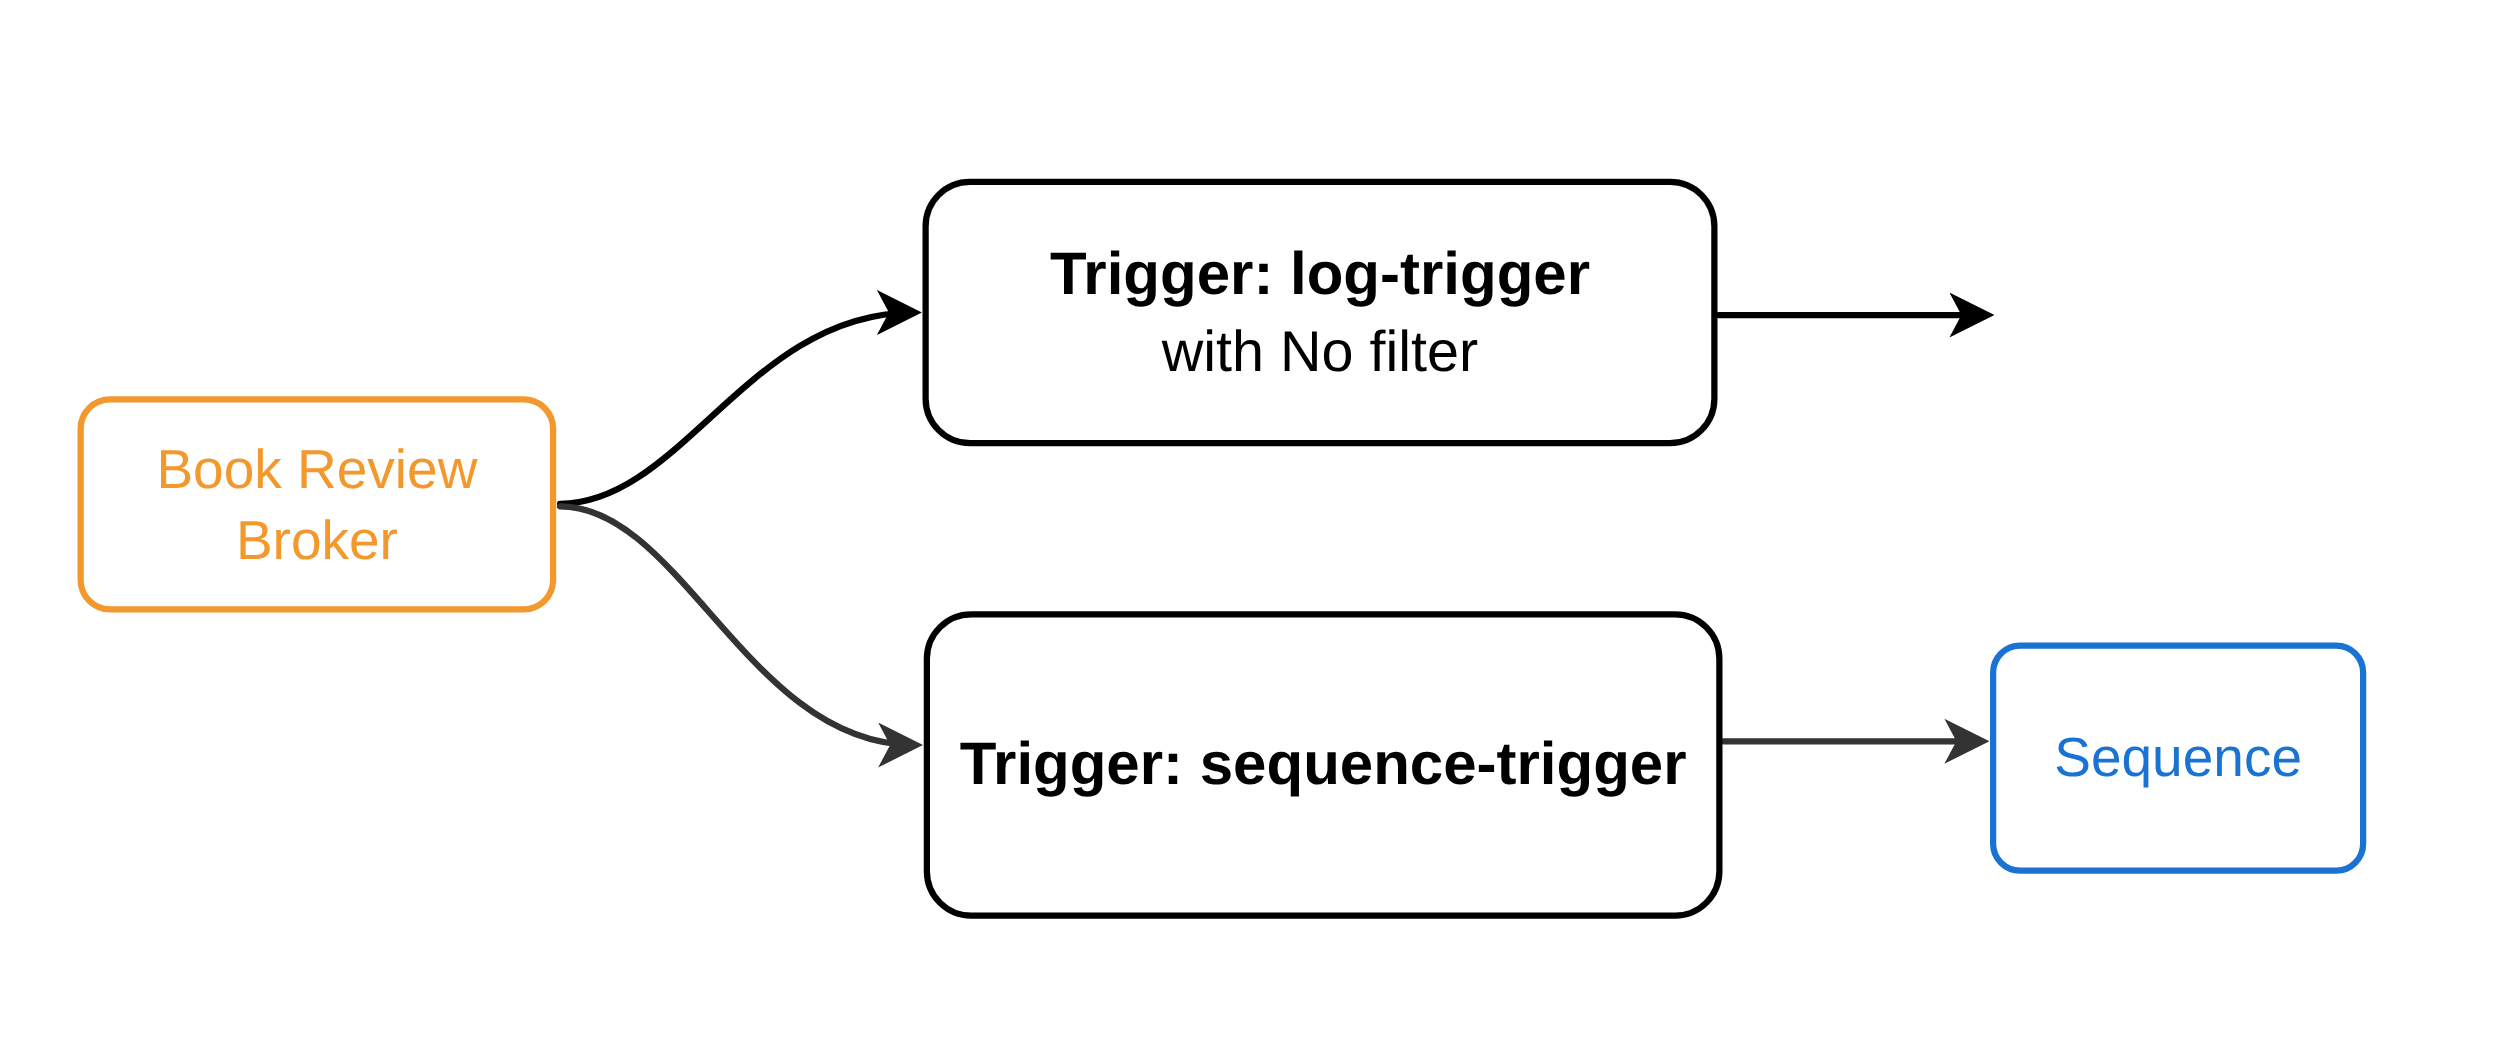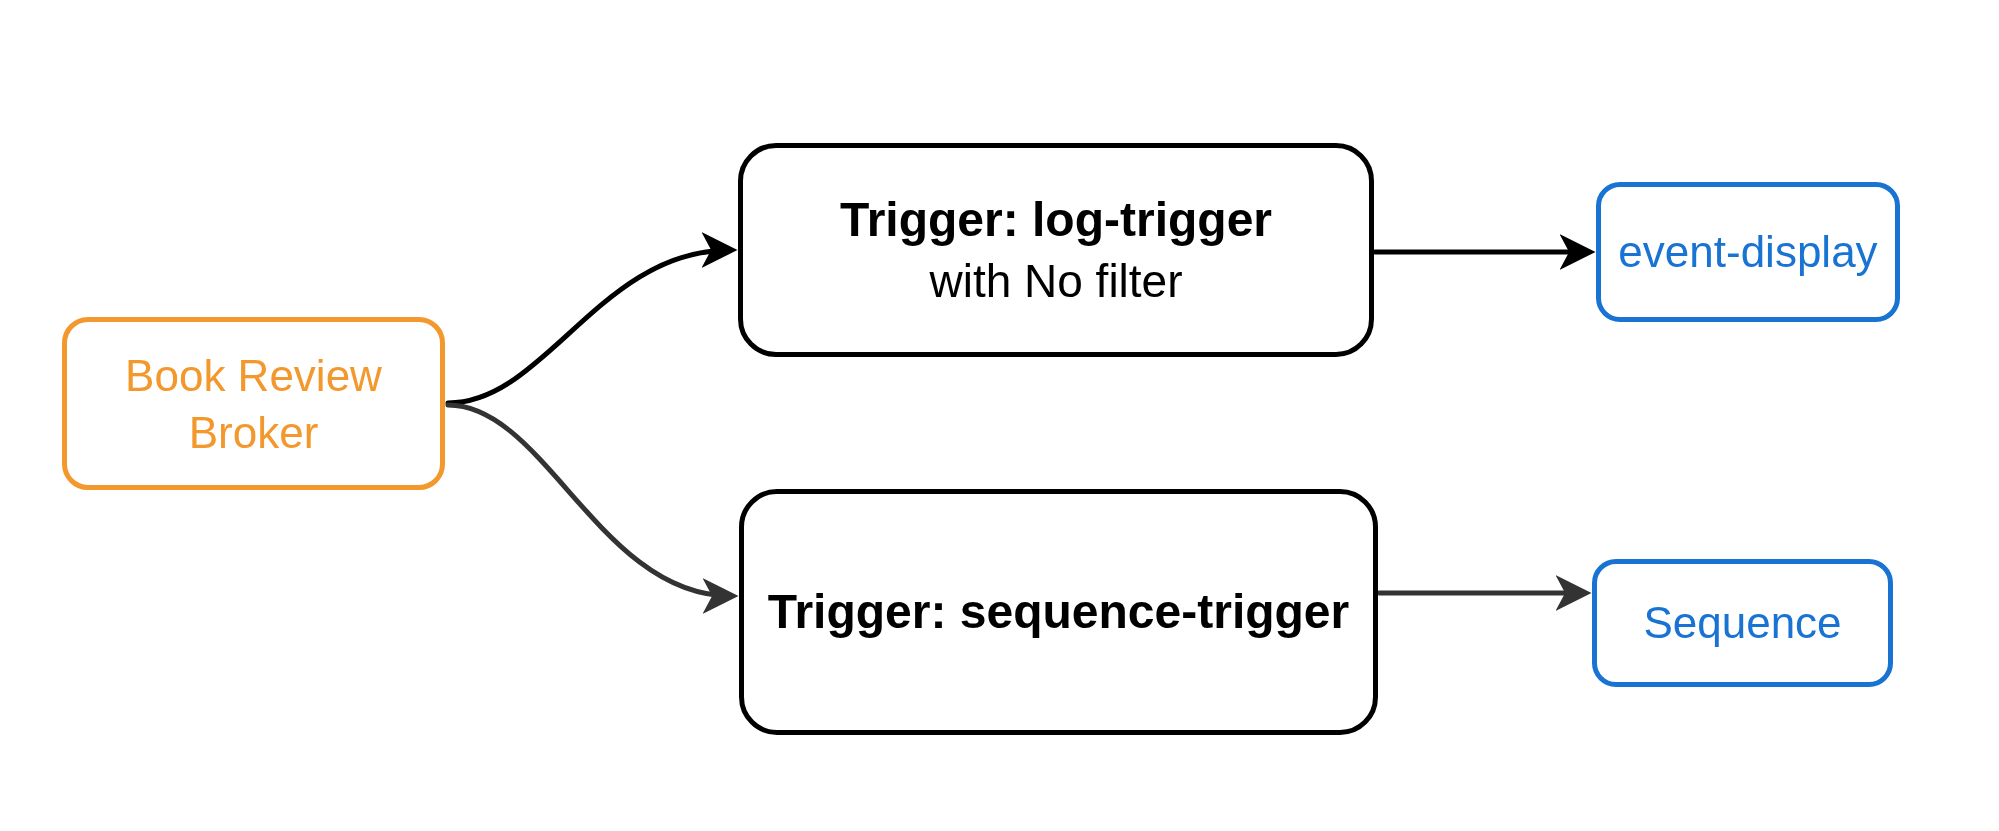--- a/index.html
+++ b/index.html
@@ -83,22 +83,21 @@
   .sink-event-display {
     left: 1596px;
     top: 182px;
     width: 304px;
     height: 140px;
   }
   .sink-sequence {
     left: 1592px;
     top: 514px;
     width: 301px;
-    height: 128px;
-    margin-top: 45px;
+    height: 185px;
   }
 </style>
 </head>
 <body>
 
 <div class="canvas">
 
   <svg class="edges-layer" width="1999" height="831" viewBox="0 0 1999 831" xmlns="http://www.w3.org/2000/svg">
     <defs>
       <marker id="arrowhead-primary" viewBox="0 0 12 12" refX="9.5" refY="6" markerWidth="36" markerHeight="36" markerUnits="userSpaceOnUse" orient="auto">
@@ -124,21 +123,18 @@
   </div>
 
   <div class="node broker-node">
     <span>Book Review Broker</span>
   </div>
 
   <div class="node trigger-node trigger-sequence">
     <div class="trigger-title">Trigger: sequence-trigger</div>
   </div>
 
-  <div class="node sink-node sink-event-display">
-    <span>event-display</span>
-  </div>
 
   <div class="node sink-node sink-sequence">
     <span>Sequence</span>
   </div>
 
 </div>
 
 </body></html>

